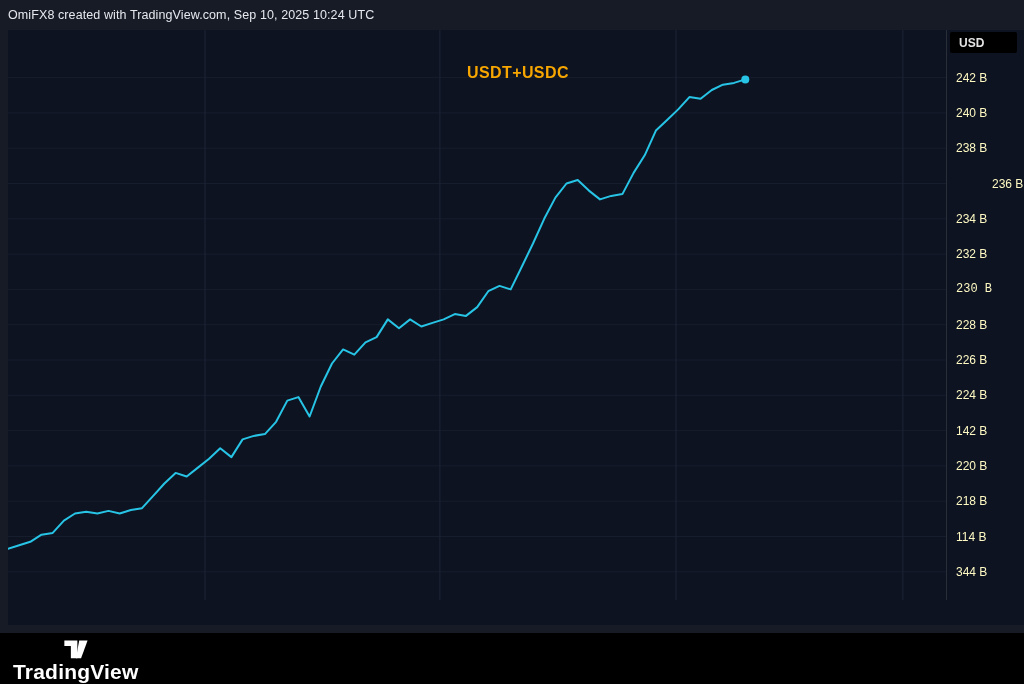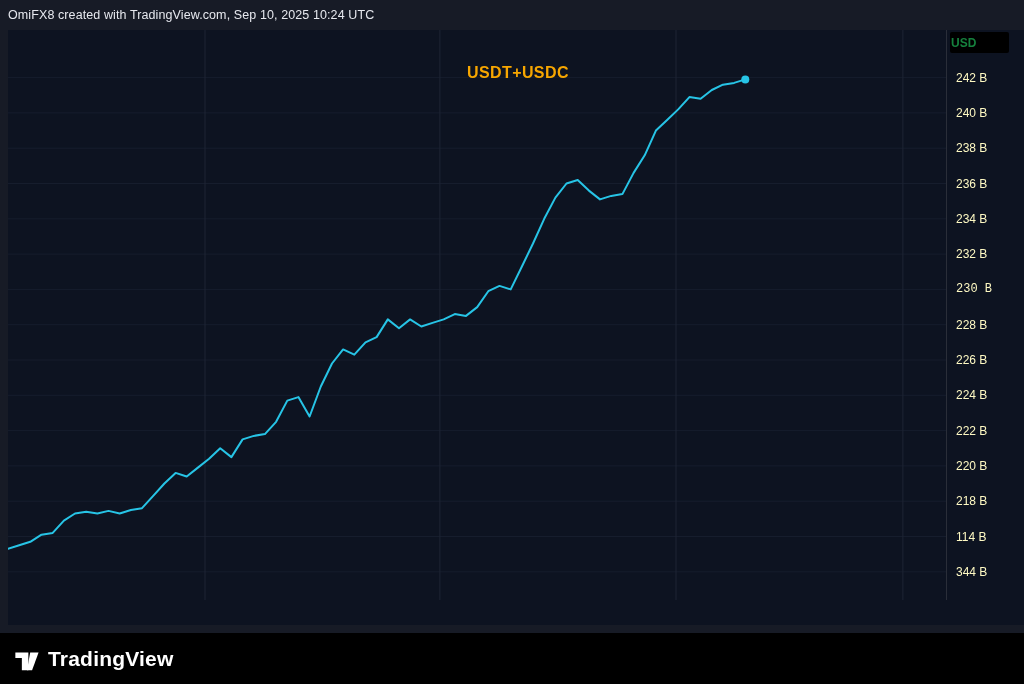--- a/index.html
+++ b/index.html
@@ -39,23 +39,23 @@
     font-size:16px; font-weight:700; color:var(--accent);
     letter-spacing:.4px; white-space:nowrap;
   }
 
   .price-axis {
     position:absolute; left:938px; top:0; width:78px; height:570px;
     border-left:1px solid #2a2e39;
     cursor:ns-resize;
   }
   .currency-badge {
-    position:absolute; left:3px; top:2px; width:59px; height:21px;
-    background:#000; color:#15803d; font-size:12px; font-weight:600;
-    display:flex; align-items:center; padding-left:1px;
+    position:absolute; left:3px; top:2px; width:67px; height:21px;
+    background:#000; color:#e5e5e5; font-size:12px; font-weight:600;
+    display:flex; align-items:center; padding-left:9px;
     border-radius:2px;
   }
   .ytick {
     position:absolute; left:9px; transform:translateY(-50%);
     font-size:12px; color:#fef9c3; white-space:nowrap;
   }
 
   .time-axis {
     position:absolute; left:0; top:570px; width:1016px; height:25px;
     border-top:1px solid #2a2e39;
@@ -64,21 +64,21 @@
   .xtick {
     position:absolute; top:5px; transform:translateX(-50%);
     font-size:12px; color:#b2b5be; font-weight:500;
   }
 
   .footer {
     position:absolute; left:0; top:633px; width:1024px; height:51px;
     background:#000;
     display:flex; align-items:center; padding-left:13px;
   }
-  .logo { display:flex; align-items:center; gap:8px; cursor:pointer; }
+  .logo { display:flex; align-items:center; gap:0; cursor:pointer;flex-direction:column; }
   .logo-text { color:#fff; font-size:21px; font-weight:700; letter-spacing:.2px; }
 </style>
 </head>
 <body>
 
 <div class="header">OmiFX8 created with TradingView.com, Sep 10, 2025 10:24 UTC</div>
 
 <div class="chart-wrap">
 
   <div class="plot">
@@ -106,28 +106,28 @@
         <circle class="marker" cx="737.3" cy="49.4" r="4"></circle>
       </svg>
     <div class="series-title">USDT+USDC</div>
   </div>
 
   <div class="price-axis" id="price-axis">
     <div class="currency-badge">USD</div>
   <div class="ytick" style="top: 47.6px;">242 B</div>
       <div class="ytick" style="top: 82.9px;">240 B</div>
       <div class="ytick" style="top: 118.2px;">238 B</div>
-      <div class="ytick" style="top: 153.5px;">236 B</div>
+      <div class="ytick" style="top: 153.5px; margin-left: 36px;">236 B</div>
       <div class="ytick" style="top: 188.8px;">234 B</div>
       <div class="ytick" style="top: 224.1px;">232 B</div>
       <div class="ytick" style="top: 259.4px; font-family: Liberation Mono, monospace;">230 B</div>
       <div class="ytick" style="top: 294.7px;">228 B</div>
       <div class="ytick" style="top: 330px;">226 B</div>
       <div class="ytick" style="top: 365.3px;">224 B</div>
-      <div class="ytick" style="top: 400.6px;">222 B</div>
+      <div class="ytick" style="top: 400.6px;">142 B</div>
       <div class="ytick" style="top: 435.9px;">220 B</div>
       <div class="ytick" style="top: 471.2px;">218 B</div>
       <div class="ytick" style="top: 506.5px;">114 B</div>
       <div class="ytick" style="top: 541.8px;">344 B</div>
     </div>
 
 
 </div>
 
 <div class="footer">

